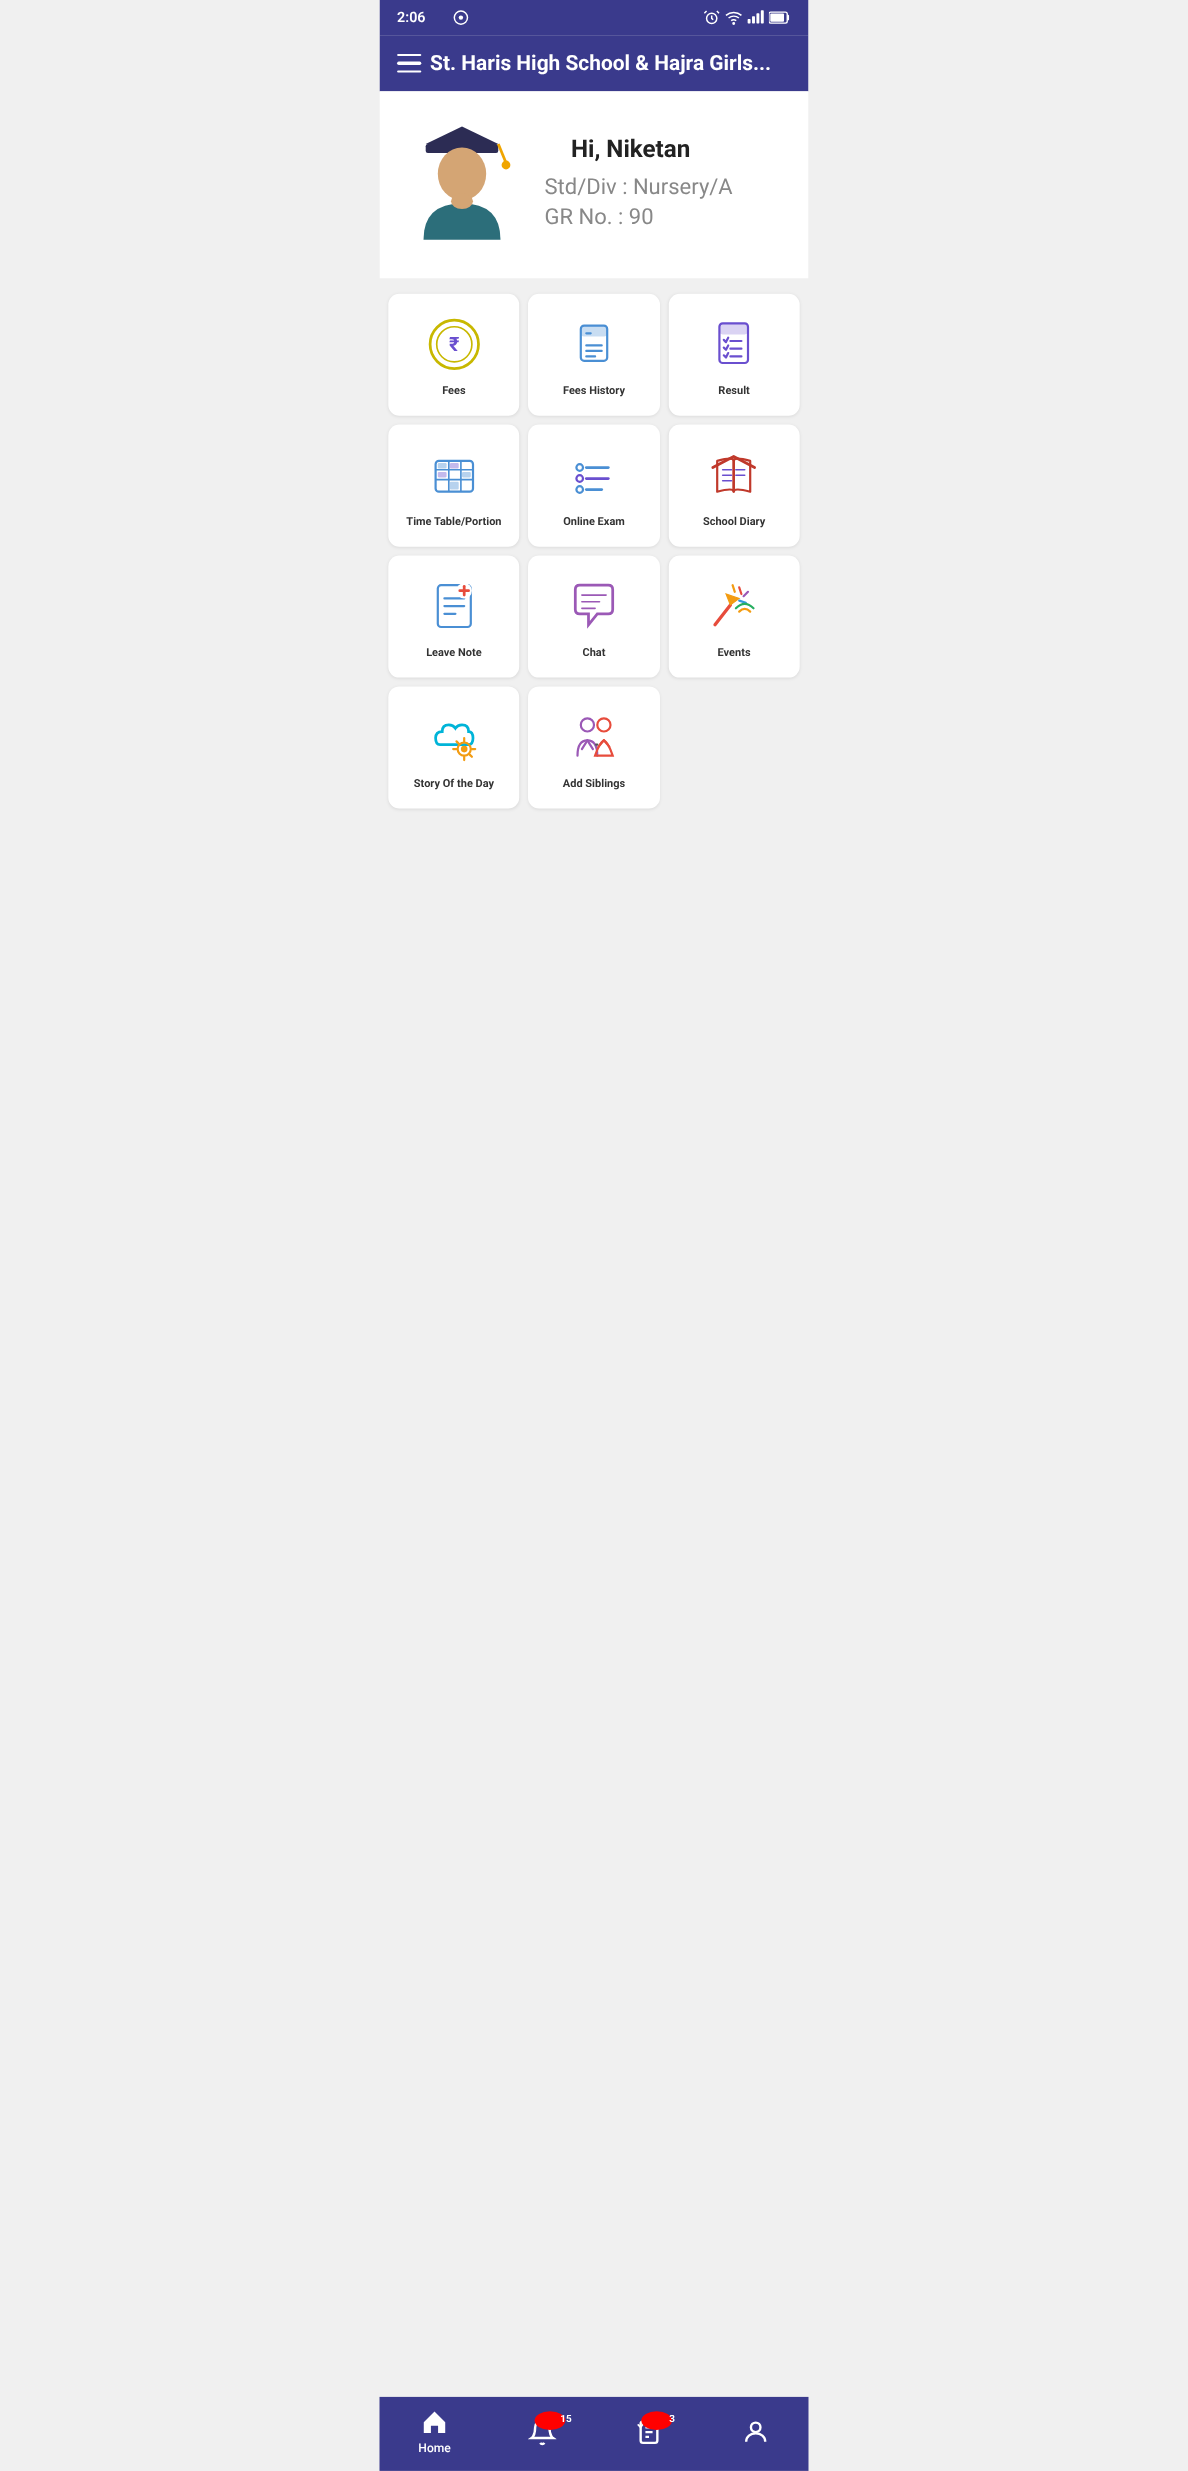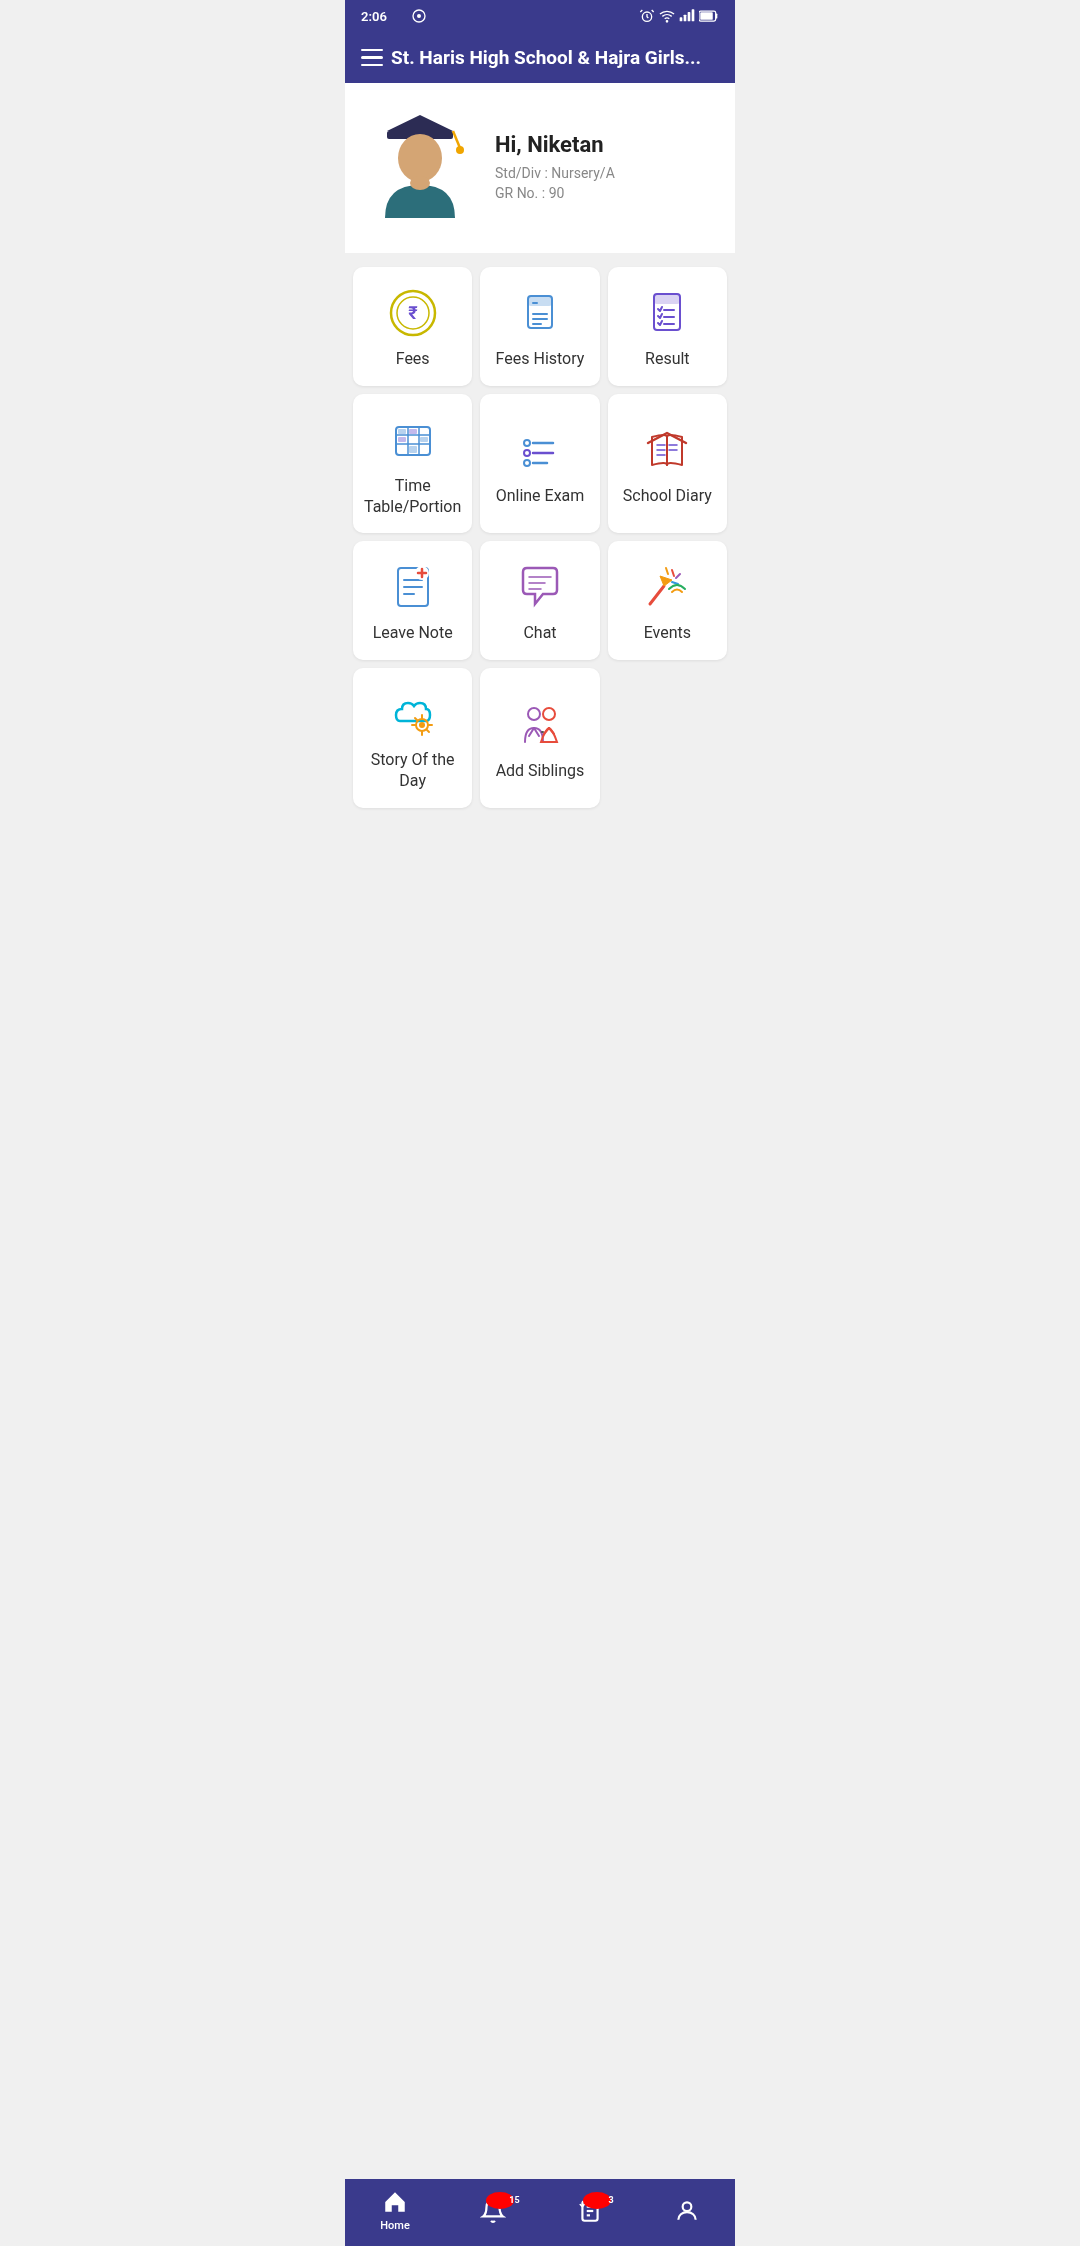--- a/index.html
+++ b/index.html
@@ -67,23 +67,24 @@
       align-items: center;
       justify-content: center;
     }
     .avatar-svg { width: 110px; height: 130px; }
     .profile-info { flex: 1; }
     .profile-greeting {
       font-size: 22px;
       font-weight: 700;
       color: #222;
       margin-bottom: 8px;
+      margin-left: 24px;
     }
     .profile-detail {
-      font-size: 14px;
+      font-size: 20px;
       color: #888;
       margin-bottom: 4px;
     }
 
     
     .grid-container {
       background: #f0f0f0;
       padding: 8px 8px;
       display: grid;
       grid-template-columns: 1fr 1fr 1fr;
@@ -103,24 +104,24 @@
     }
     .grid-icon {
       width: 52px;
       height: 52px;
       margin-bottom: 10px;
       display: flex;
       align-items: center;
       justify-content: center;
     }
     .grid-label {
-      font-size: 16px;
+      font-size: 10px;
       color: #333;
       text-align: center;
-      font-weight: 400;
+      font-weight: 700;
       line-height: 1.3;
     }
 
     
     .bottom-nav {
       position: fixed;
       bottom: 0;
       left: 50%;
       transform: translateX(-50%);
       width: 390px;

